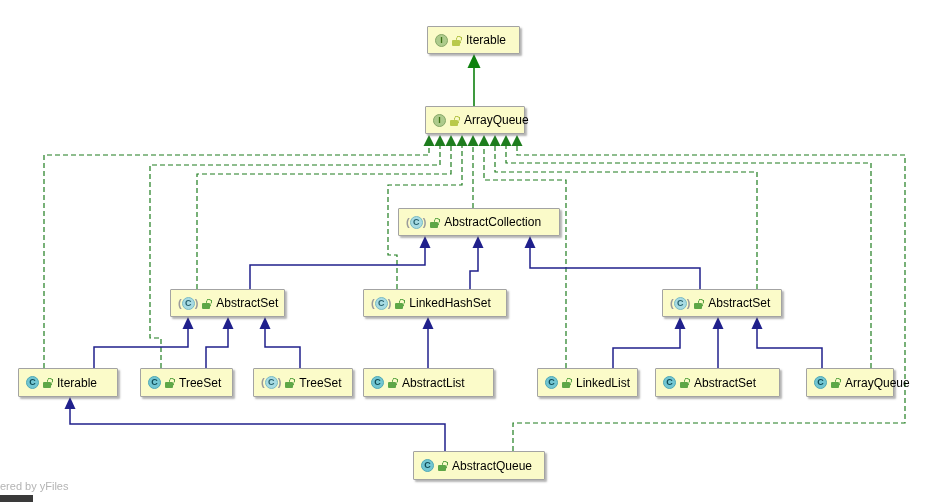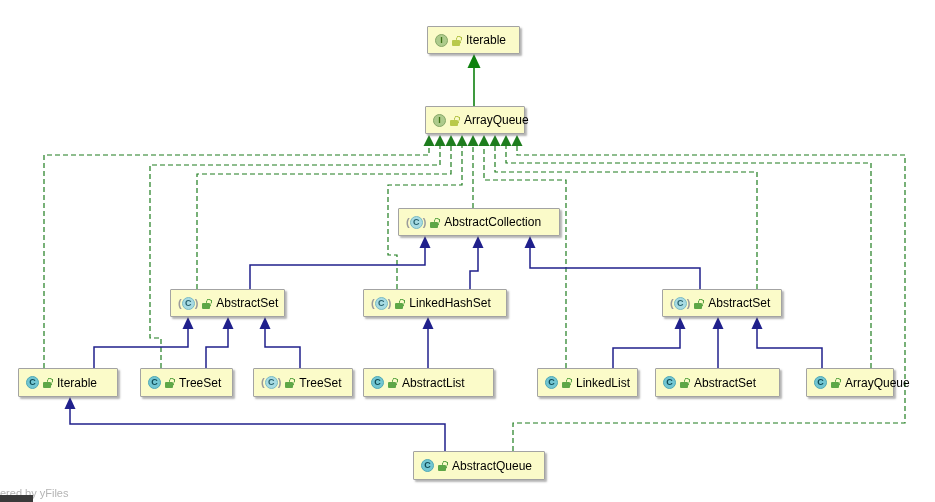--- a/index.html
+++ b/index.html
@@ -19,21 +19,21 @@
   .badgewrap{flex:none;display:flex;align-items:center;}
   .paren{color:#9b9b9b;font-size:11px;font-weight:bold;line-height:13px;}
   .lock{position:relative;width:10px;height:11px;flex:none;}
   .lock::before{content:"";position:absolute;left:3px;top:0;width:4px;height:6px;
                 border:1.5px solid var(--lc);border-bottom:none;border-radius:2.5px 2.5px 0 0;
                 transform:rotate(16deg);transform-origin:bottom left;}
   .lock::after{content:"";position:absolute;left:0;bottom:0;width:7.5px;height:6px;
                background:var(--lc2);border-radius:1px;}
   .lock.olive{--lc:#aebf3e;--lc2:#b9c94a;}
   .lock.green{--lc:#55a03e;--lc2:#5ea747;}
-  #watermark{position:absolute;left:0;bottom:3px;color:#b4b4b4;font-size:11px;}
+  #watermark{position:absolute;left:0;bottom:10px;color:#b4b4b4;font-size:11px;}
   #wmbar{position:absolute;left:0;bottom:0;width:33px;height:7px;background:#3a3a3a;}
 </style>
 </head>
 <body>
 
 <div id="canvas">
   <svg id="edges" width="935" height="502">
       <polyline points="474,106 474,67" fill="none" stroke="#0e810e" stroke-width="1.6"></polyline>
       <polygon points="474,54 467.5,68 480.5,68" fill="#0e810e"></polygon>
       <polyline points="44,368 44,155 429,155 429,145" fill="none" stroke="#1e7d1e" stroke-width="1.2" stroke-dasharray="5,3"></polyline>

